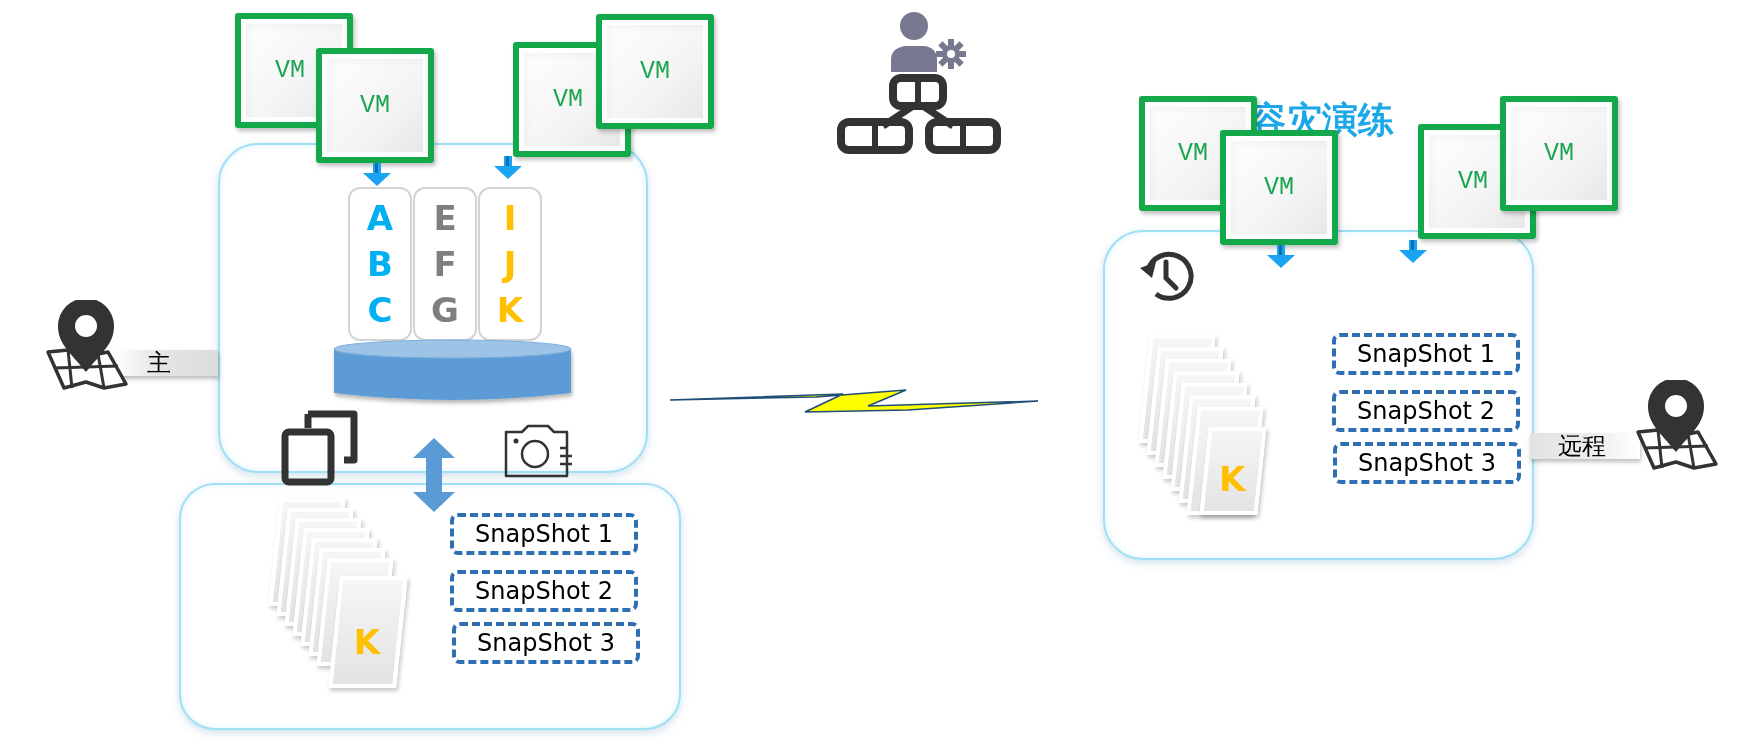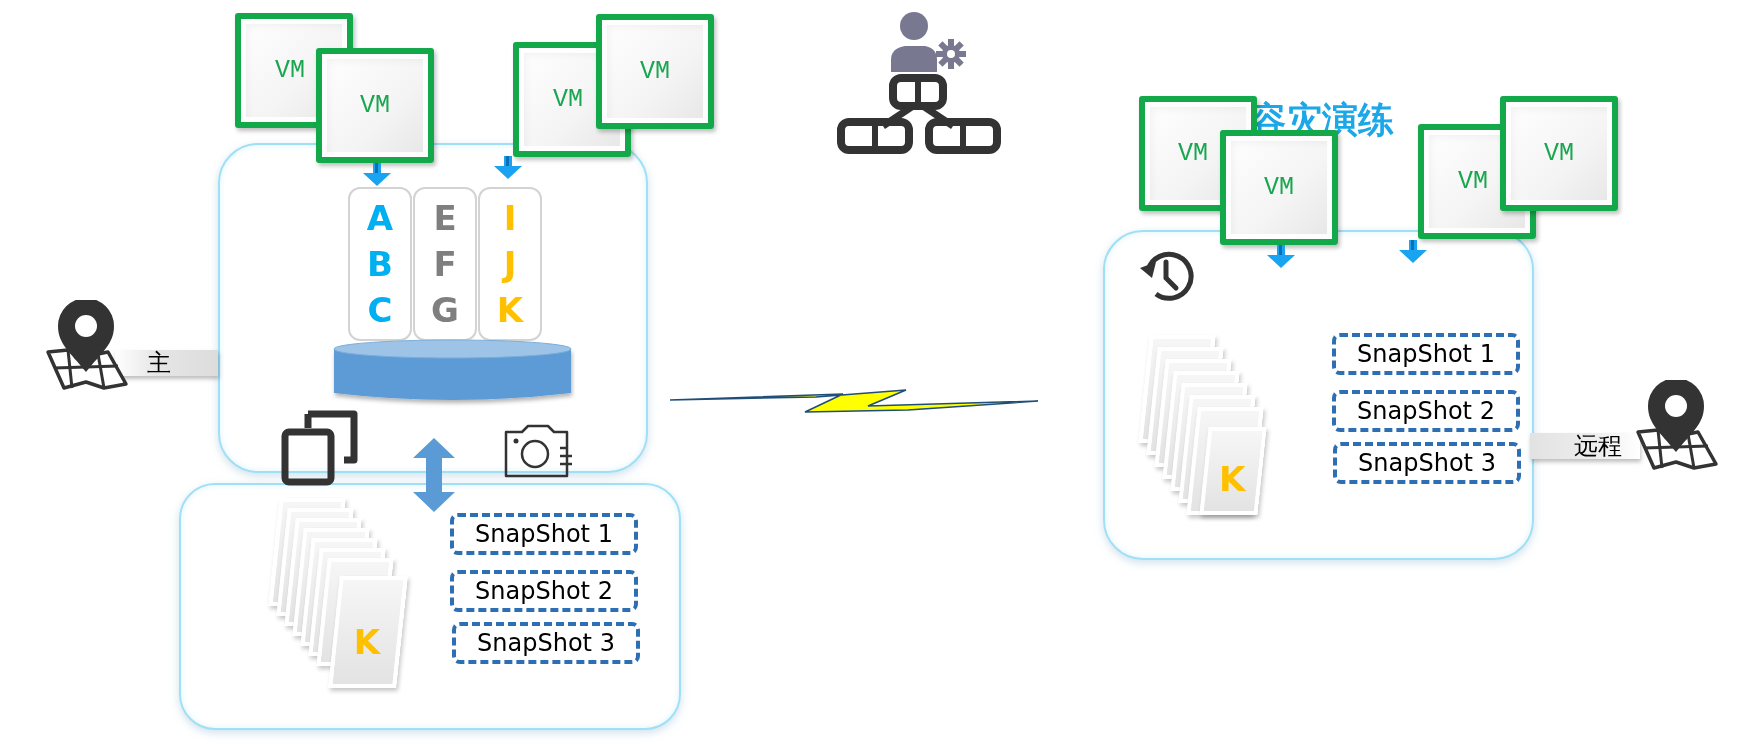--- a/index.html
+++ b/index.html
@@ -266,21 +266,21 @@
 <div class="snap" style="left:1332px; top:333px;">
     <span>SnapShot 1</span>
   </div>
 <div class="snap" style="left:1332px; top:390px;">
     <span>SnapShot 2</span>
   </div>
 <div class="snap" style="left:1333px; top:442px;">
     <span>SnapShot 3</span>
   </div>
 
-<div class="loc-label" style="left:1530px; top:433px; width:110px; padding-left:44px; box-sizing:border-box; background:linear-gradient(90deg,#e2e2e2 0%,#eeeeee 60%,#ffffff 100%);">
+<div class="loc-label" style="left:1530px; top:433px; width:110px; padding-left:28px; box-sizing:border-box; background:linear-gradient(90deg,#e2e2e2 0%,#eeeeee 60%,#ffffff 100%);">
   <span>远程</span>
 </div>
 <svg class="abs" style="left:1632px; top:380px;" width="92" height="92" viewBox="0 0 92 92">
   <path d="M6,52 L26,50 L46,56 L66,52 L84,84 L62,88 L44,82 L22,88 Z" fill="#fff" stroke="#333" stroke-width="3.5" stroke-linejoin="round"></path>
   <path d="M12,68 L76,66" stroke="#333" stroke-width="3"></path>
   <path d="M26,50 L30,88" stroke="#333" stroke-width="3"></path>
   <path d="M56,54 L62,88" stroke="#333" stroke-width="3"></path>
   <path d="M44,72 C28,52 16,44 16,26 A28,28 0 0 1 72,26 C72,44 60,52 44,72 Z" fill="#333"></path>
   <circle cx="44" cy="26" r="11" fill="#fff"></circle>
 </svg>

